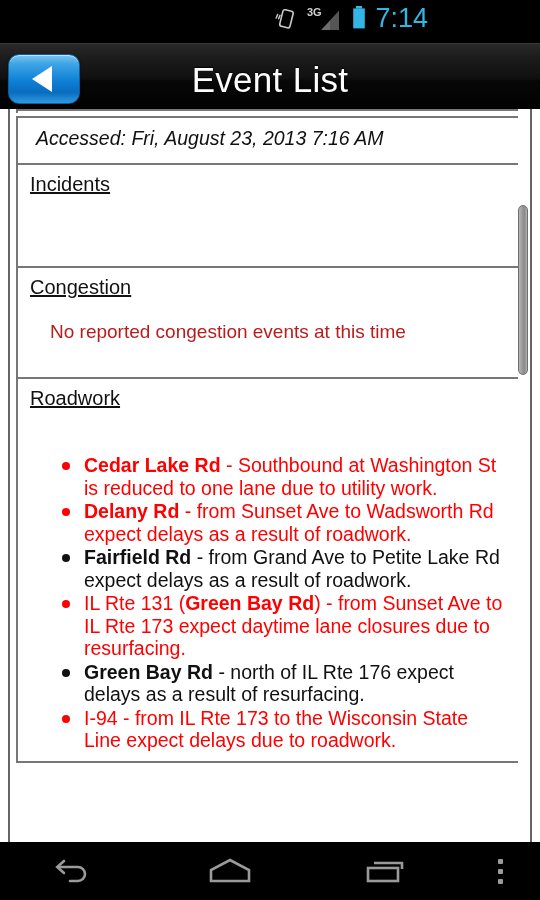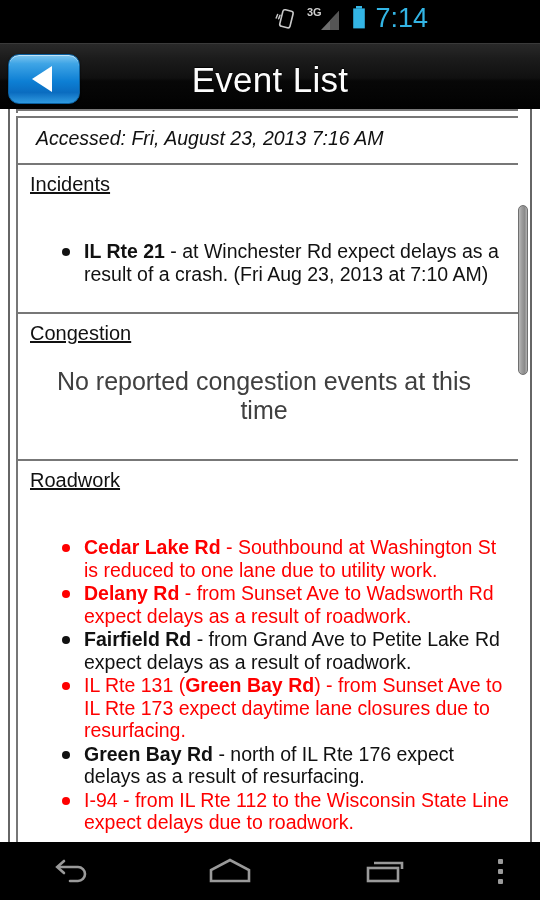--- a/index.html
+++ b/index.html
@@ -103,21 +103,21 @@
   }
   ul.evt li::before {
     content:""; position:absolute; left:0; top:8px;
     width:8px; height:8px; border-radius:50%;
     background:currentColor;
   }
   ul.evt li.red { color:#fe0000; }
   ul.evt li b { font-weight:700; }
 
   .nocongestion {
-    text-align:center; font-size:25px; color:#404040;
+    font-size:19px; color:#b91c1c;
     padding:22px 36px 8px 24px;
   }
 
   .spacer-lg { height:34px; }
   .spacer-md { height:18px; }
 
   
   .clipped {
     border:2px solid #777; border-bottom:none;
     height:4px; background:#fff; margin:0 0 0 0;
@@ -199,46 +199,41 @@
         <div class="clipped"></div>
 
         <div class="cell first">
           <div class="accessed">Accessed: Fri, August 23, 2013 7:16 AM</div>
         </div>
 
         <div class="cell">
           <div class="sec-head">Incidents</div>
           <div class="sec-body">
             <div class="spacer-lg"></div>
-            <ul class="evt">
-              <li>
-                <b>IL Rte 21</b><span> - at Winchester Rd expect delays as a result of a crash. (Fri Aug 23, 2013 at 7:10 AM)</span>
-              </li>
-            </ul>
             <div class="spacer-md"></div>
           </div>
         </div>
 
         <div class="cell">
           <div class="sec-head">Congestion</div>
           <div class="nocongestion">No reported congestion events at this time</div>
           <div class="spacer-md"></div>
         </div>
 
         <div class="cell">
           <div class="sec-head">Roadwork</div>
           <div class="sec-body">
             <div class="spacer-lg"></div>
             <ul class="evt" id="roadwork-list">
                 <li class="red"><b>Cedar Lake Rd</b><span> - Southbound at Washington St is reduced to one lane due to utility work.</span></li>
                 <li class="red"><b>Delany Rd</b><span> - from Sunset Ave to Wadsworth Rd expect delays as a result of roadwork.</span></li>
                 <li><b>Fairfield Rd</b><span> - from Grand Ave to Petite Lake Rd expect delays as a result of roadwork.</span></li>
                 <li class="red"><span>IL Rte 131 (</span><b>Green Bay Rd</b><span>) - from Sunset Ave to IL Rte 173 expect daytime lane closures due to resurfacing.</span></li>
                 <li><b>Green Bay Rd</b><span> - north of IL Rte 176 expect delays as a result of resurfacing.</span></li>
-                <li class="red"><span>I-94</span><span> - from IL Rte 112 to the Wisconsin State Line expect delays due to roadwork.</span></li>
+                <li class="red"><span>I-94</span><span> - from IL Rte 173 to the Wisconsin State Line expect delays due to roadwork.</span></li>
               </ul>
           </div>
         </div>
 
       </div>
 
       <div id="scrollbar">
         <div id="scroll-thumb" style="top: 96px; height: 170px;"></div>
       </div>
     </div>

